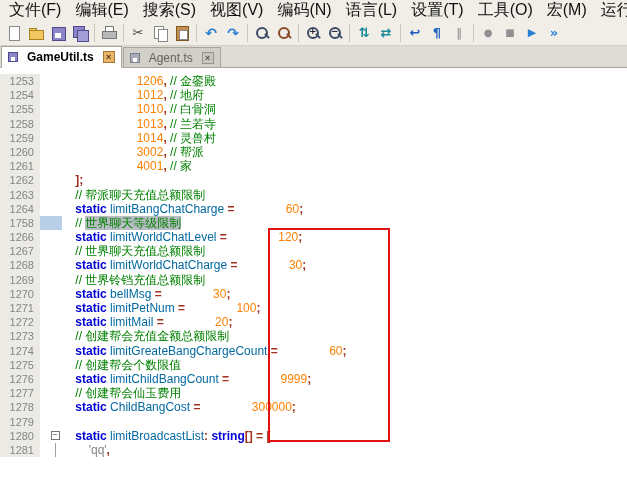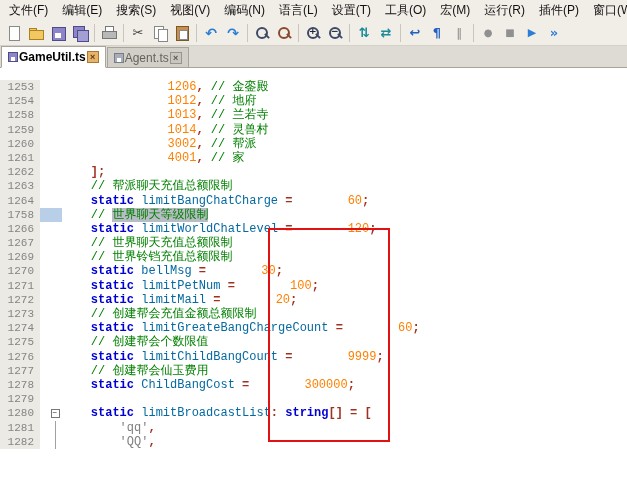--- a/index.html
+++ b/index.html
@@ -2,21 +2,21 @@
 <html style="--c-keyword: #0000d6; --c-comment: #008000; --c-number: #ff8000; --c-operator: #a03020; --c-string: #808080; --c-selection: #b8bcc4; --c-annotation: #e31212;"><head>
 <meta charset="utf-8">
 <title>Notepad++ — GameUtil.ts</title>
 <style>
   * { box-sizing: border-box; margin: 0; padding: 0; }
   html,body { width:627px; height:500px; overflow:hidden; }
   body { font-family: "Liberation Sans", sans-serif; background:#f1eee8; }
   .window { width:627px; height:500px; display:flex; flex-direction:column; background:#f1eee8; }
 
   
-  .menubar { display:flex; align-items:center; height:20px; padding:0 2px; background:#f1eee8; font-size:12px; color:#111; }
+  .menubar { display:flex; align-items:center; height:20px; padding:0 2px; background:#f1eee8; font-size:16px; color:#111; }
   .menu-item { padding:2px 7px; cursor:default; white-space:nowrap; }
 
   
   .toolbar { display:flex; align-items:center; height:26px; padding:2px 3px; background:#f1eee8; border-bottom:1px solid #d5d1c8; }
   .tb-btn { width:22px; height:22px; display:flex; align-items:center; justify-content:center; border:1px solid transparent; }
   .tb-sep { width:1px; height:18px; background:#c9c5bd; margin:0 3px; flex:none; }
   .ic { width:18px; height:18px; position:relative; display:block; font-family:"DejaVu Sans", sans-serif; font-size:13px; line-height:18px; text-align:center; color:#555; }
 
   .ic-new-file::before { content:""; position:absolute; left:4px; top:2px; width:9px; height:13px; background:#fff; border:1px solid #8a8a8a; }
   .ic-open-file::before { content:""; position:absolute; left:2px; top:4px; width:6px; height:3px; background:#f3c860; border:1px solid #a98224; }
@@ -42,33 +42,33 @@
   .ic-undo, .ic-redo { color:#2a7fd4; font-weight:bold; font-size:14px; }
   .ic-sync-vertical, .ic-sync-horizontal { color:#1a8a9a; font-weight:bold; font-size:13px; }
   .ic-word-wrap, .ic-show-all-characters { color:#2060c0; font-weight:bold; font-size:13px; }
   .ic-indent-guide { color:#888; font-size:12px; }
   .ic-record-macro, .ic-stop-macro { color:#909090; font-size:10px; }
   .ic-play-macro { color:#2a7fd4; font-size:11px; }
   .ic-run-macro-multiple { color:#2a7fd4; font-weight:bold; font-size:13px; }
 
   
   .tabbar { display:flex; align-items:flex-end; height:22px; padding:0 1px; background:#dedbd4; border-bottom:1px solid #a8a49c; }
-  .tab { display:flex; align-items:center; gap:1px; height:20px; padding:0 6px; margin-right:1px;
+  .tab { display:flex; align-items:center; gap:9px; height:20px; padding:0 6px; margin-right:1px;
          background:#d2cfc8; border:1px solid #a8a49c; border-bottom:none; font-size:12px; color:#66625c; cursor:default; }
   .tab.active { background:#ffffff; color:#000; font-weight:bold; height:22px; margin-bottom:-1px; border-bottom:1px solid #fff; }
   .tab-file-icon { width:10px; height:10px; flex:none; position:relative; background:#8c86c8; border:1px solid #4f4a8a; }
   .tab-file-icon::after { content:""; position:absolute; left:2px; top:4px; width:4px; height:4px; background:#fff; }
   .tab.inactive .tab-file-icon { background:#a9adb8; border-color:#777c8a; }
   .tab-close { width:12px; height:12px; flex:none; font-size:9px; line-height:10px; text-align:center; font-weight:bold;
                border:1px solid #a87830; background:#e8b46a; color:#5a3a10; }
   .tab.inactive .tab-close { border-color:#98948c; background:#c9c6bf; color:#555; }
 
   
   .editor { position:relative; flex:1; background:#fff; overflow:hidden;
-            font-family:Liberation Mono, monospace; font-size:12px; padding-top:12px; }
+            font-family:Liberation Sans, sans-serif; font-size:12px; padding-top:6px; }
   .code-line { display:flex; height:14.2px; line-height:14.2px; white-space:pre; }
   .ln { width:40px; flex:none; text-align:right; padding-right:6px; background:#eceae5; color:#858585; font-size:11px; }
   .bm { width:8px; flex:none; background:#fff; }
   .fm { width:14px; flex:none; background:#fff; display:flex; align-items:center; justify-content:center; }
   .fm.fold-line { background:linear-gradient(#a0a0a0,#a0a0a0) center/1px 100% no-repeat; }
   .fbox { width:9px; height:9px; border:1px solid #777; background:#fff; font-size:8px; line-height:6px; text-align:center; color:#333; }
   .tx { flex:1; white-space:pre; color:#000; }
   .code-line.current .bm, .code-line.current .fm { background:#b9cfe8; }
   .tk-p { color:#0369a1; }
   .tk-k { color:var(--c-keyword); font-weight:bold;margin-top:8px; }
@@ -190,41 +190,42 @@
       <span class="tab-file-icon"></span>
       <span class="tab-label">Agent.ts</span>
       <span class="tab-close">×</span>
     </div>
   </div>
 
   <div class="editor">
     <div class="code-lines">
         <div class="code-line"><span class="ln">1253</span><span class="bm"></span><span class="fm"></span><span class="tx"><span class="tk-p">        </span><span class="tk-n">1206</span><span class="tk-o">,</span><span class="tk-p"> </span><span class="tk-c">// 金銮殿</span></span></div>
         <div class="code-line"><span class="ln">1254</span><span class="bm"></span><span class="fm"></span><span class="tx"><span class="tk-p">        </span><span class="tk-n">1012</span><span class="tk-o">,</span><span class="tk-p"> </span><span class="tk-c">// 地府</span></span></div>
+        <div class="code-line"><span class="ln">1255</span><span class="bm"></span><span class="fm"></span><span class="tx"><span class="tk-p">        </span><span class="tk-n">1010</span><span class="tk-o">,</span><span class="tk-p"> </span><span class="tk-c">// 白骨洞</span></span></div>
         <div class="code-line"><span class="ln">1258</span><span class="bm"></span><span class="fm"></span><span class="tx"><span class="tk-p">        </span><span class="tk-n">1013</span><span class="tk-o">,</span><span class="tk-p"> </span><span class="tk-c">// 兰若寺</span></span></div>
         <div class="code-line"><span class="ln">1259</span><span class="bm"></span><span class="fm"></span><span class="tx"><span class="tk-p">        </span><span class="tk-n">1014</span><span class="tk-o">,</span><span class="tk-p"> </span><span class="tk-c">// 灵兽村</span></span></div>
         <div class="code-line"><span class="ln">1260</span><span class="bm"></span><span class="fm"></span><span class="tx"><span class="tk-p">        </span><span class="tk-n">3002</span><span class="tk-o">,</span><span class="tk-p"> </span><span class="tk-c">// 帮派</span></span></div>
         <div class="code-line"><span class="ln">1261</span><span class="bm"></span><span class="fm"></span><span class="tx"><span class="tk-p">        </span><span class="tk-n">4001</span><span class="tk-o">,</span><span class="tk-p"> </span><span class="tk-c">// 家</span></span></div>
         <div class="code-line"><span class="ln">1262</span><span class="bm"></span><span class="fm"></span><span class="tx"><span class="tk-p">    </span><span class="tk-o">];</span></span></div>
         <div class="code-line"><span class="ln">1263</span><span class="bm"></span><span class="fm"></span><span class="tx"><span class="tk-p">    </span><span class="tk-c">// 帮派聊天充值总额限制</span></span></div>
         <div class="code-line"><span class="ln">1264</span><span class="bm"></span><span class="fm"></span><span class="tx"><span class="tk-p">    </span><span class="tk-k">static</span><span class="tk-p"> limitBangChatCharge </span><span class="tk-o">=</span><span class="tk-p"> </span><span class="tk-n">60</span><span class="tk-o">;</span></span></div>
         <div class="code-line current"><span class="ln">1758</span><span class="bm"></span><span class="fm"></span><span class="tx"><span class="tk-p">    </span><span class="tk-c">// </span><span class="tk-c sel">世界聊天等级限制</span></span></div>
         <div class="code-line"><span class="ln">1266</span><span class="bm"></span><span class="fm"></span><span class="tx"><span class="tk-p">    </span><span class="tk-k">static</span><span class="tk-p"> limitWorldChatLevel </span><span class="tk-o">=</span><span class="tk-p"> </span><span class="tk-n">120</span><span class="tk-o">;</span></span></div>
         <div class="code-line"><span class="ln">1267</span><span class="bm"></span><span class="fm"></span><span class="tx"><span class="tk-p">    </span><span class="tk-c">// 世界聊天充值总额限制</span></span></div>
+        <div class="code-line"><span class="ln">1268</span><span class="bm"></span><span class="fm"></span><span class="tx"><span class="tk-p">    </span><span class="tk-k">static</span><span class="tk-p"> limitWorldChatCharge </span><span class="tk-o">=</span><span class="tk-p"> </span><span class="tk-n">30</span><span class="tk-o">;</span></span></div>
         <div class="code-line"><span class="ln">1269</span><span class="bm"></span><span class="fm"></span><span class="tx"><span class="tk-p">    </span><span class="tk-c">// 世界铃铛充值总额限制</span></span></div>
         <div class="code-line"><span class="ln">1270</span><span class="bm"></span><span class="fm"></span><span class="tx"><span class="tk-p">    </span><span class="tk-k">static</span><span class="tk-p"> bellMsg </span><span class="tk-o">=</span><span class="tk-p"> </span><span class="tk-n">30</span><span class="tk-o">;</span></span></div>
         <div class="code-line"><span class="ln">1271</span><span class="bm"></span><span class="fm"></span><span class="tx"><span class="tk-p">    </span><span class="tk-k">static</span><span class="tk-p"> limitPetNum </span><span class="tk-o">=</span><span class="tk-p"> </span><span class="tk-n">100</span><span class="tk-o">;</span></span></div>
         <div class="code-line"><span class="ln">1272</span><span class="bm"></span><span class="fm"></span><span class="tx"><span class="tk-p">    </span><span class="tk-k">static</span><span class="tk-p"> limitMail </span><span class="tk-o">=</span><span class="tk-p"> </span><span class="tk-n">20</span><span class="tk-o">;</span></span></div>
         <div class="code-line"><span class="ln">1273</span><span class="bm"></span><span class="fm"></span><span class="tx"><span class="tk-p">    </span><span class="tk-c">// 创建帮会充值金额总额限制</span></span></div>
         <div class="code-line"><span class="ln">1274</span><span class="bm"></span><span class="fm"></span><span class="tx"><span class="tk-p">    </span><span class="tk-k">static</span><span class="tk-p"> limitGreateBangChargeCount </span><span class="tk-o">=</span><span class="tk-p"> </span><span class="tk-n">60</span><span class="tk-o">;</span></span></div>
         <div class="code-line"><span class="ln">1275</span><span class="bm"></span><span class="fm"></span><span class="tx"><span class="tk-p">    </span><span class="tk-c">// 创建帮会个数限值</span></span></div>
         <div class="code-line"><span class="ln">1276</span><span class="bm"></span><span class="fm"></span><span class="tx"><span class="tk-p">    </span><span class="tk-k">static</span><span class="tk-p"> limitChildBangCount </span><span class="tk-o">=</span><span class="tk-p"> </span><span class="tk-n">9999</span><span class="tk-o">;</span></span></div>
         <div class="code-line"><span class="ln">1277</span><span class="bm"></span><span class="fm"></span><span class="tx"><span class="tk-p">    </span><span class="tk-c">// 创建帮会仙玉费用</span></span></div>
         <div class="code-line"><span class="ln">1278</span><span class="bm"></span><span class="fm"></span><span class="tx"><span class="tk-p">    </span><span class="tk-k">static</span><span class="tk-p"> ChildBangCost </span><span class="tk-o">=</span><span class="tk-p"> </span><span class="tk-n">300000</span><span class="tk-o">;</span></span></div>
         <div class="code-line"><span class="ln">1279</span><span class="bm"></span><span class="fm"></span><span class="tx"></span></div>
         <div class="code-line"><span class="ln">1280</span><span class="bm"></span><span class="fm"><span class="fbox">−</span></span><span class="tx"><span class="tk-p">    </span><span class="tk-k">static</span><span class="tk-p"> limitBroadcastList</span><span class="tk-o">:</span><span class="tk-p"> </span><span class="tk-k">string</span><span class="tk-o">[]</span><span class="tk-p"> </span><span class="tk-o">=</span><span class="tk-p"> </span><span class="tk-o">[</span></span></div>
         <div class="code-line"><span class="ln">1281</span><span class="bm"></span><span class="fm fold-line"></span><span class="tx"><span class="tk-p">        </span><span class="tk-s">'qq'</span><span class="tk-o">,</span></span></div>
-        <div class="code-line"><span class="ln">1282</span><span class="bm"></span><span class="fm fold-line"></span><span class="tx"><span class="tk-p">        </span><span class="tk-s">'QQ'</span><span class="tk-o">,</span></span></div>
       </div>
     <div class="annotation" style="border-color: rgb(227, 18, 18);"></div>
   </div>
 
 </div>
 
 </body></html>

